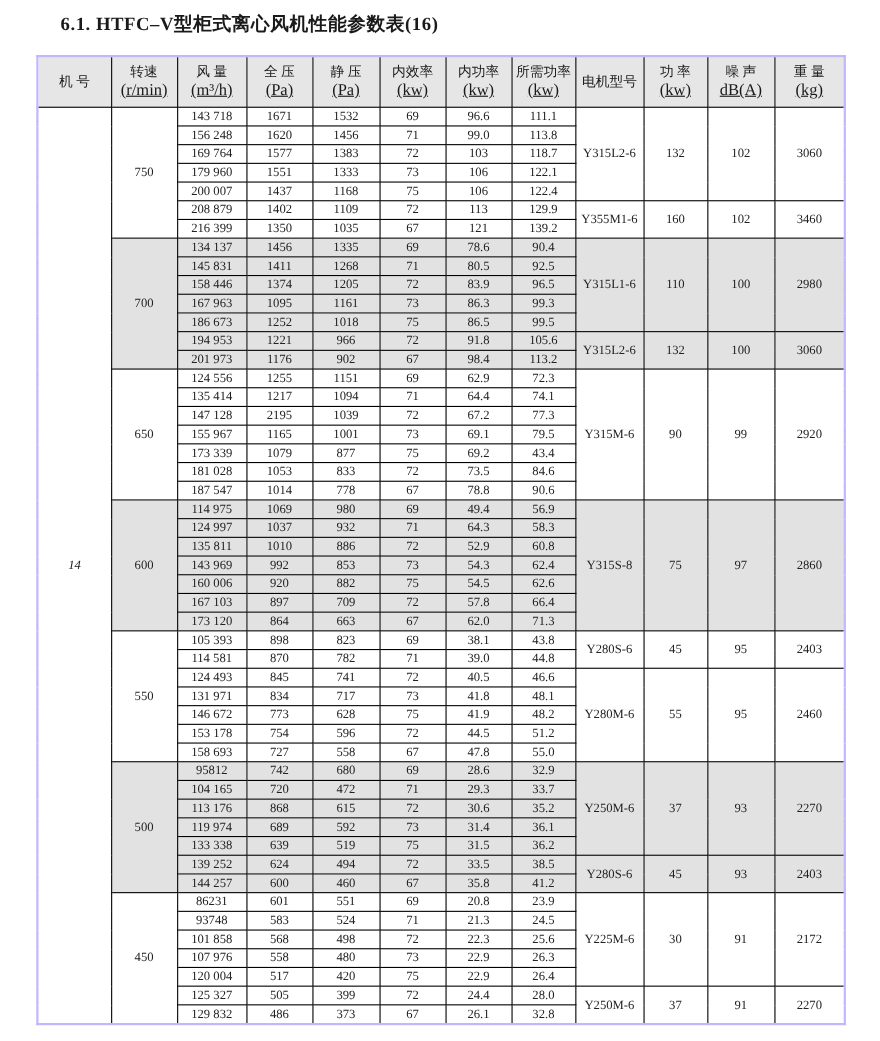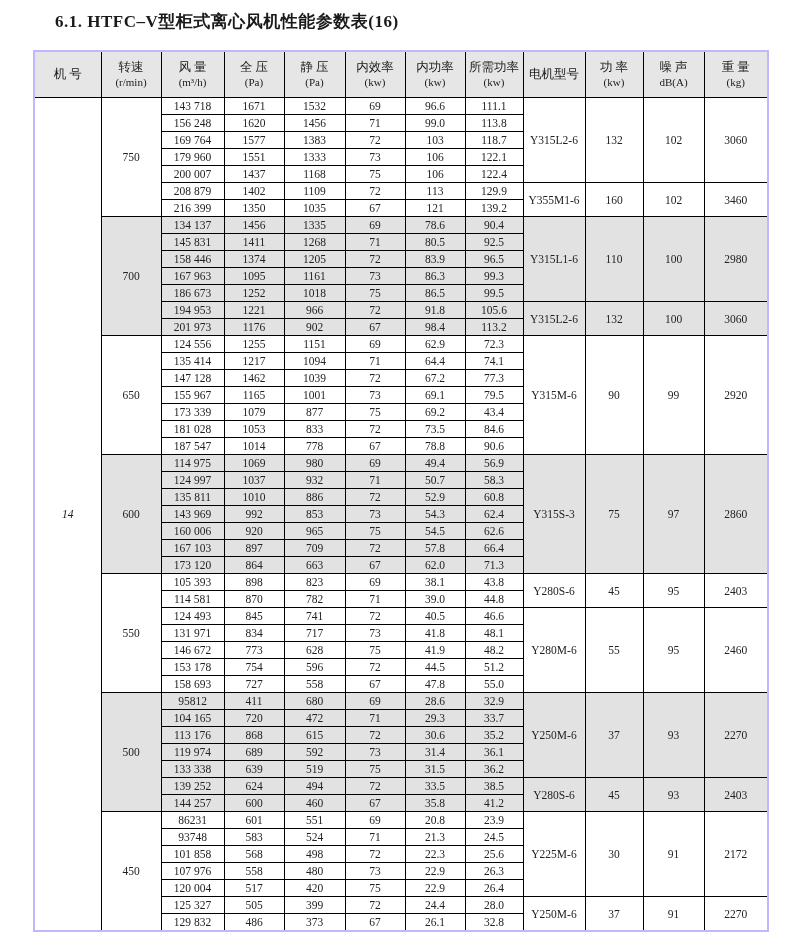--- a/index.html
+++ b/index.html
@@ -35,21 +35,21 @@
     overflow:hidden;
     white-space:nowrap;
   }
   table.perf th {
     height:45px;
     font-weight:normal;
     font-size:12.5px;
     background:var(--header-bg,#e6e6e6);
     line-height:1.3;
   }
-  table.perf th .unit { font-size:11px; }
+  table.perf th .unit { font-size:15px;text-decoration:underline; }
   table.perf td {
     height:16px;
     font-size:11.5px;
     color:#222222;
   }
   td.shaded { background:var(--shaded,#e2e2e2); }
   td.machine-cell { background:#ffffff; font-size:12px;font-style:italic; }
 </style>
 </head>
 <body>
@@ -269,21 +269,21 @@
         <tr>
           <td>135 414</td>
           <td>1217</td>
           <td>1094</td>
           <td>71</td>
           <td>64.4</td>
           <td>74.1</td>
         </tr>
         <tr>
           <td>147 128</td>
-          <td>1462</td>
+          <td>2195</td>
           <td>1039</td>
           <td>72</td>
           <td>67.2</td>
           <td>77.3</td>
         </tr>
         <tr>
           <td>155 967</td>
           <td>1165</td>
           <td>1001</td>
           <td>73</td>
@@ -315,31 +315,31 @@
           <td>90.6</td>
         </tr>
         <tr>
           <td rowspan="7" class="shaded">600</td>
           <td class="shaded">114 975</td>
           <td class="shaded">1069</td>
           <td class="shaded">980</td>
           <td class="shaded">69</td>
           <td class="shaded">49.4</td>
           <td class="shaded">56.9</td>
-          <td rowspan="7" class="shaded">Y315S-3</td>
+          <td rowspan="7" class="shaded">Y315S-8</td>
           <td rowspan="7" class="shaded">75</td>
           <td rowspan="7" class="shaded">97</td>
           <td rowspan="7" class="shaded">2860</td>
         </tr>
         <tr>
           <td class="shaded">124 997</td>
           <td class="shaded">1037</td>
           <td class="shaded">932</td>
           <td class="shaded">71</td>
-          <td class="shaded">50.7</td>
+          <td class="shaded">64.3</td>
           <td class="shaded">58.3</td>
         </tr>
         <tr>
           <td class="shaded">135 811</td>
           <td class="shaded">1010</td>
           <td class="shaded">886</td>
           <td class="shaded">72</td>
           <td class="shaded">52.9</td>
           <td class="shaded">60.8</td>
         </tr>
@@ -347,21 +347,21 @@
           <td class="shaded">143 969</td>
           <td class="shaded">992</td>
           <td class="shaded">853</td>
           <td class="shaded">73</td>
           <td class="shaded">54.3</td>
           <td class="shaded">62.4</td>
         </tr>
         <tr>
           <td class="shaded">160 006</td>
           <td class="shaded">920</td>
-          <td class="shaded">965</td>
+          <td class="shaded">882</td>
           <td class="shaded">75</td>
           <td class="shaded">54.5</td>
           <td class="shaded">62.6</td>
         </tr>
         <tr>
           <td class="shaded">167 103</td>
           <td class="shaded">897</td>
           <td class="shaded">709</td>
           <td class="shaded">72</td>
           <td class="shaded">57.8</td>
@@ -436,21 +436,21 @@
           <td>158 693</td>
           <td>727</td>
           <td>558</td>
           <td>67</td>
           <td>47.8</td>
           <td>55.0</td>
         </tr>
         <tr>
           <td rowspan="7" class="shaded">500</td>
           <td class="shaded">95812</td>
-          <td class="shaded">411</td>
+          <td class="shaded">742</td>
           <td class="shaded">680</td>
           <td class="shaded">69</td>
           <td class="shaded">28.6</td>
           <td class="shaded">32.9</td>
           <td rowspan="5" class="shaded">Y250M-6</td>
           <td rowspan="5" class="shaded">37</td>
           <td rowspan="5" class="shaded">93</td>
           <td rowspan="5" class="shaded">2270</td>
         </tr>
         <tr>

